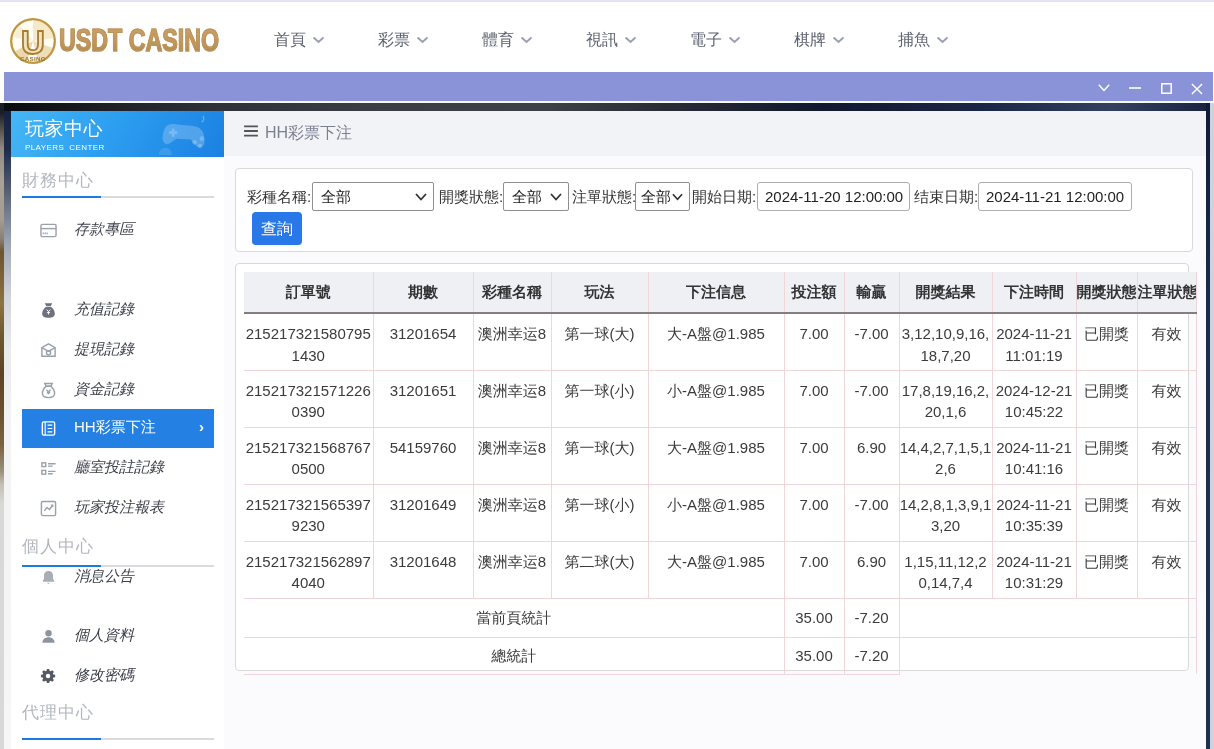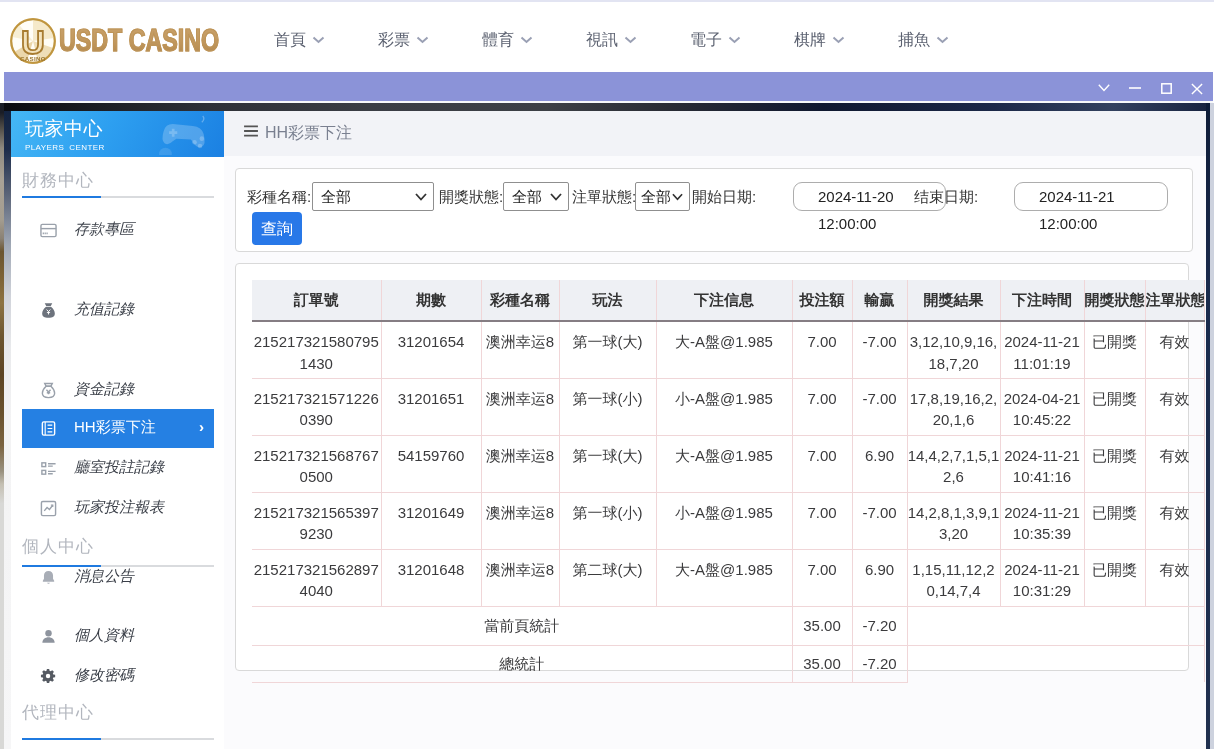--- a/index.html
+++ b/index.html
@@ -48,25 +48,25 @@
 #content{left:224px;top:111px;width:982px;height:638px;background:#fbfbfd;}
 #crumb{left:0;top:0;width:982px;height:45px;background:#f2f3f7;color:#7a8090;font-size:16px;}
 #crumb .bars{position:absolute;left:20px;top:14px;width:14px;height:12px;color:#555;}
 #crumb .tx{position:absolute;left:41px;top:12px;}
 .panel{left:11px;width:958px;background:#fff;border:1px solid #d9d9d9;border-radius:4px;}
 #fpanel{top:57px;height:84px;}
 .flabel{position:absolute;top:19px;font-size:15px;color:#333;}
 .fsel,.finp{position:absolute;top:13px;height:29px;background:#fff;border:1px solid #8f8f8f;
   border-radius:2px;font-size:15px;color:#222;line-height:27px;padding-left:8px;}
 .fsel svg{position:absolute;right:6px;top:10px;}
-.finp{border-color:#adadad;border-radius:9px;padding-left:24px;font-size:15px;margin-left:36px;}
+.finp{border-color:#adadad;border-radius:3px;padding-left:7px;font-size:15px;}
 #qbtn{position:absolute;left:16px;top:43px;width:50px;height:33px;background:#2878e8;
   border-radius:4px;color:#fff;font-size:16px;text-align:center;line-height:33px;}
 
-#tpanel{top:152px;height:408px;padding:16px;width:954px;}
+#tpanel{top:152px;height:408px;padding:8px;width:954px;}
 table{border-collapse:collapse;table-layout:fixed;width:952px;font-size:15px;color:#3b3b3d;}
 th,td{border-right:1px solid #f0d6d8;text-align:center;padding:0;overflow:hidden;}
 th{height:41px;background:#eef0f4;color:#333;font-size:15px;border-bottom:2px solid #857d83;white-space:nowrap;}
 td{height:57px;border-bottom:1px solid #f0d6d8;line-height:21.5px;word-break:break-all;vertical-align:top;padding-top:9px;}
 tr.strow td{height:39.5px;line-height:38px;padding-top:0;vertical-align:middle;}
 tr.strow2 td{height:36.5px;line-height:35px;padding-top:0;vertical-align:middle;}
 td:last-child,th:last-child{}
 
 #ppanel{top:570px;height:42px;background:#f5f7fa;border-color:#dbdfe7;font-size:14px;color:#4b5058;}
 #ppanel .lft{position:absolute;left:12px;top:14px;}
@@ -166,20 +166,30 @@
       <span class="tx">存款專區</span>
     </div>
   <div class="mi abs" style="top:179px">
       <svg class="ic" viewBox="0 0 18 18">
         <path fill="#6d737d" d="M6.6 4.3L5 1.3h8l-1.6 3zM6.4 5.1h5.2c2.6 2.2 4.1 4.7 4.1 7.2 0 3.1-2.2 4.5-6.7 4.5s-6.7-1.4-6.7-4.5c0-2.5 1.5-5 4.1-7.2z"></path>
         <g stroke="#fff" stroke-width="1" fill="none">
           <path d="M7 8l2 2.2L11 8M9 10.2v3M7.3 11.2h3.4"></path>
         </g>
       </svg>
       <span class="tx">充值記錄</span>
+    </div>
+  <div class="mi abs" style="top:219px">
+      <svg class="ic" viewBox="0 0 18 18">
+        <g fill="none" stroke="#9aa1ab" stroke-width="1.5">
+          <path d="M2 6l7-4 7 4v9H2z"></path>
+          <path d="M2 6l7 4 7-4"></path>
+          <circle cx="9" cy="11.5" r="2.2"></circle>
+        </g>
+      </svg>
+      <span class="tx">提現記錄</span>
     </div>
   <div class="mi abs" style="top:259px">
       <svg class="ic" viewBox="0 0 18 18">
         <g fill="none" stroke="#9aa1ab" stroke-width="1.5">
           <path d="M6.5 4.5L5 1.5h8l-1.5 3z"></path>
           <path d="M6.5 4.5h5c2.5 2.2 4 4.8 4 7.5 0 3-2 4.5-6.5 4.5S2.5 15 2.5 12c0-2.7 1.5-5.3 4-7.5z"></path>
           <path d="M6.8 8.2L9 10.5l2.2-2.3M9 10.5V13M7.2 11.4h3.6"></path>
         </g>
       </svg>
       <span class="tx">資金記錄</span>
@@ -317,21 +327,21 @@
       </tr>
       <tr>
         <td>2152173215712260390</td>
             <td>31201651</td>
             <td>澳洲幸运8</td>
             <td>第一球(小)</td>
             <td>小-A盤@1.985</td>
             <td>7.00</td>
             <td>-7.00</td>
             <td>17,8,19,16,2,20,1,6</td>
-            <td>2024-04-21 10:45:22</td>
+            <td>2024-12-21 10:45:22</td>
             <td>已開獎</td>
             <td>有效</td>
       </tr>
       <tr>
         <td>2152173215687670500</td>
             <td>54159760</td>
             <td>澳洲幸运8</td>
             <td>第一球(大)</td>
             <td>大-A盤@1.985</td>
             <td>7.00</td>

